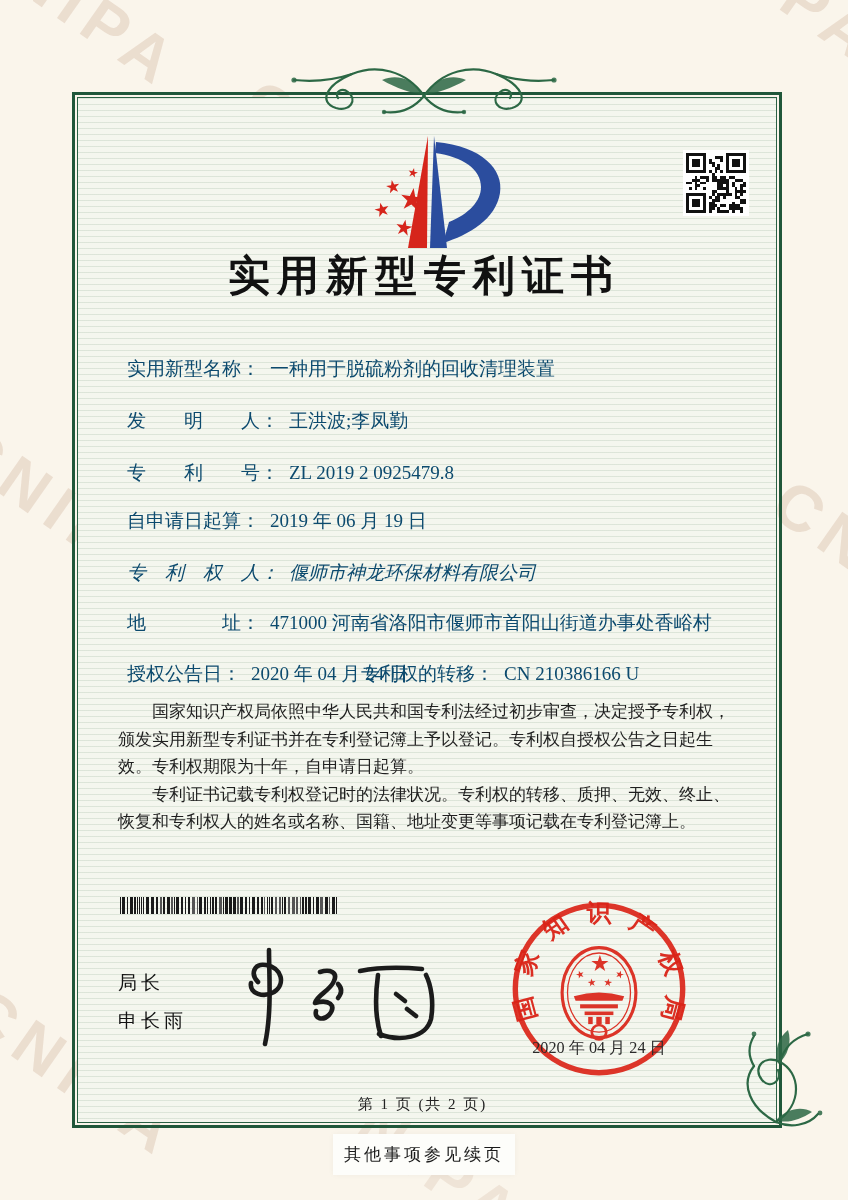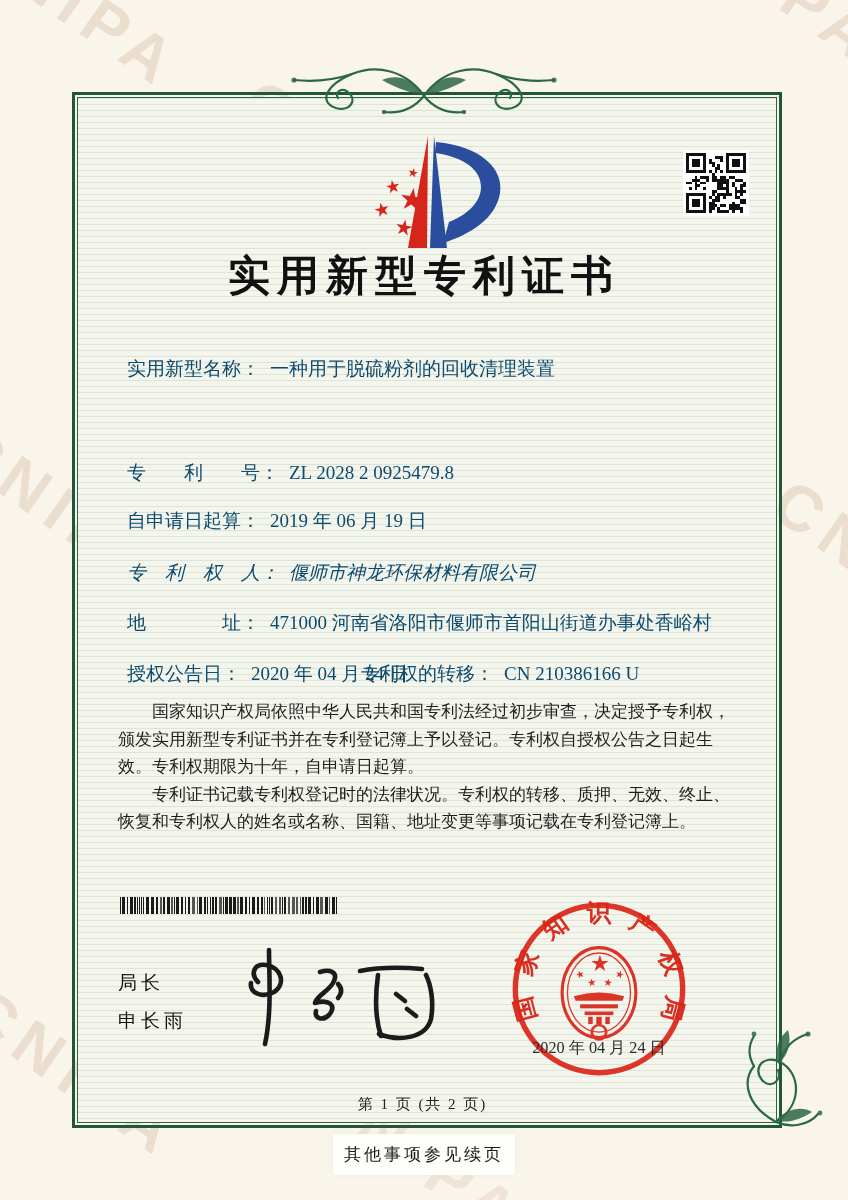--- a/index.html
+++ b/index.html
@@ -236,22 +236,25 @@
       <rect x="6" y="11" width="1" height="1" fill="#fff"></rect>
       <rect x="12" y="6" width="1" height="1" fill="#111"></rect>
       <rect x="6" y="12" width="1" height="1" fill="#111"></rect>
     </svg>
 
   <div class="title">实用新型专利证书</div>
 
   <div class="field" style="top:356px;">
     <span class="lbl">实用新型名称：</span><span class="val">一种用于脱硫粉剂的回收清理装置</span>
   </div>
+  <div class="field" style="top:408px;">
+    <span class="lbl">发　　明　　人：</span><span class="val">王洪波;李凤勤</span>
+  </div>
   <div class="field" style="top:460px;">
-    <span class="lbl">专　　利　　号：</span><span class="val">ZL 2028 2 0925479.8</span>
+    <span class="lbl">专　　利　　号：</span><span class="val">ZL 2019 2 0925479.8</span>
   </div>
   <div class="field" style="top:508px;">
     <span class="lbl">自申请日起算：</span><span class="val">2019 年 06 月 19 日</span>
   </div>
   <div class="field" style="top:560px;font-style:italic;">
     <span class="lbl">专　利　权　人：</span><span class="val">偃师市神龙环保材料有限公司</span>
   </div>
   <div class="field" style="top:610px;">
     <span class="lbl">地　　　　址：</span><span class="val">471000 河南省洛阳市偃师市首阳山街道办事处香峪村</span>
   </div>

